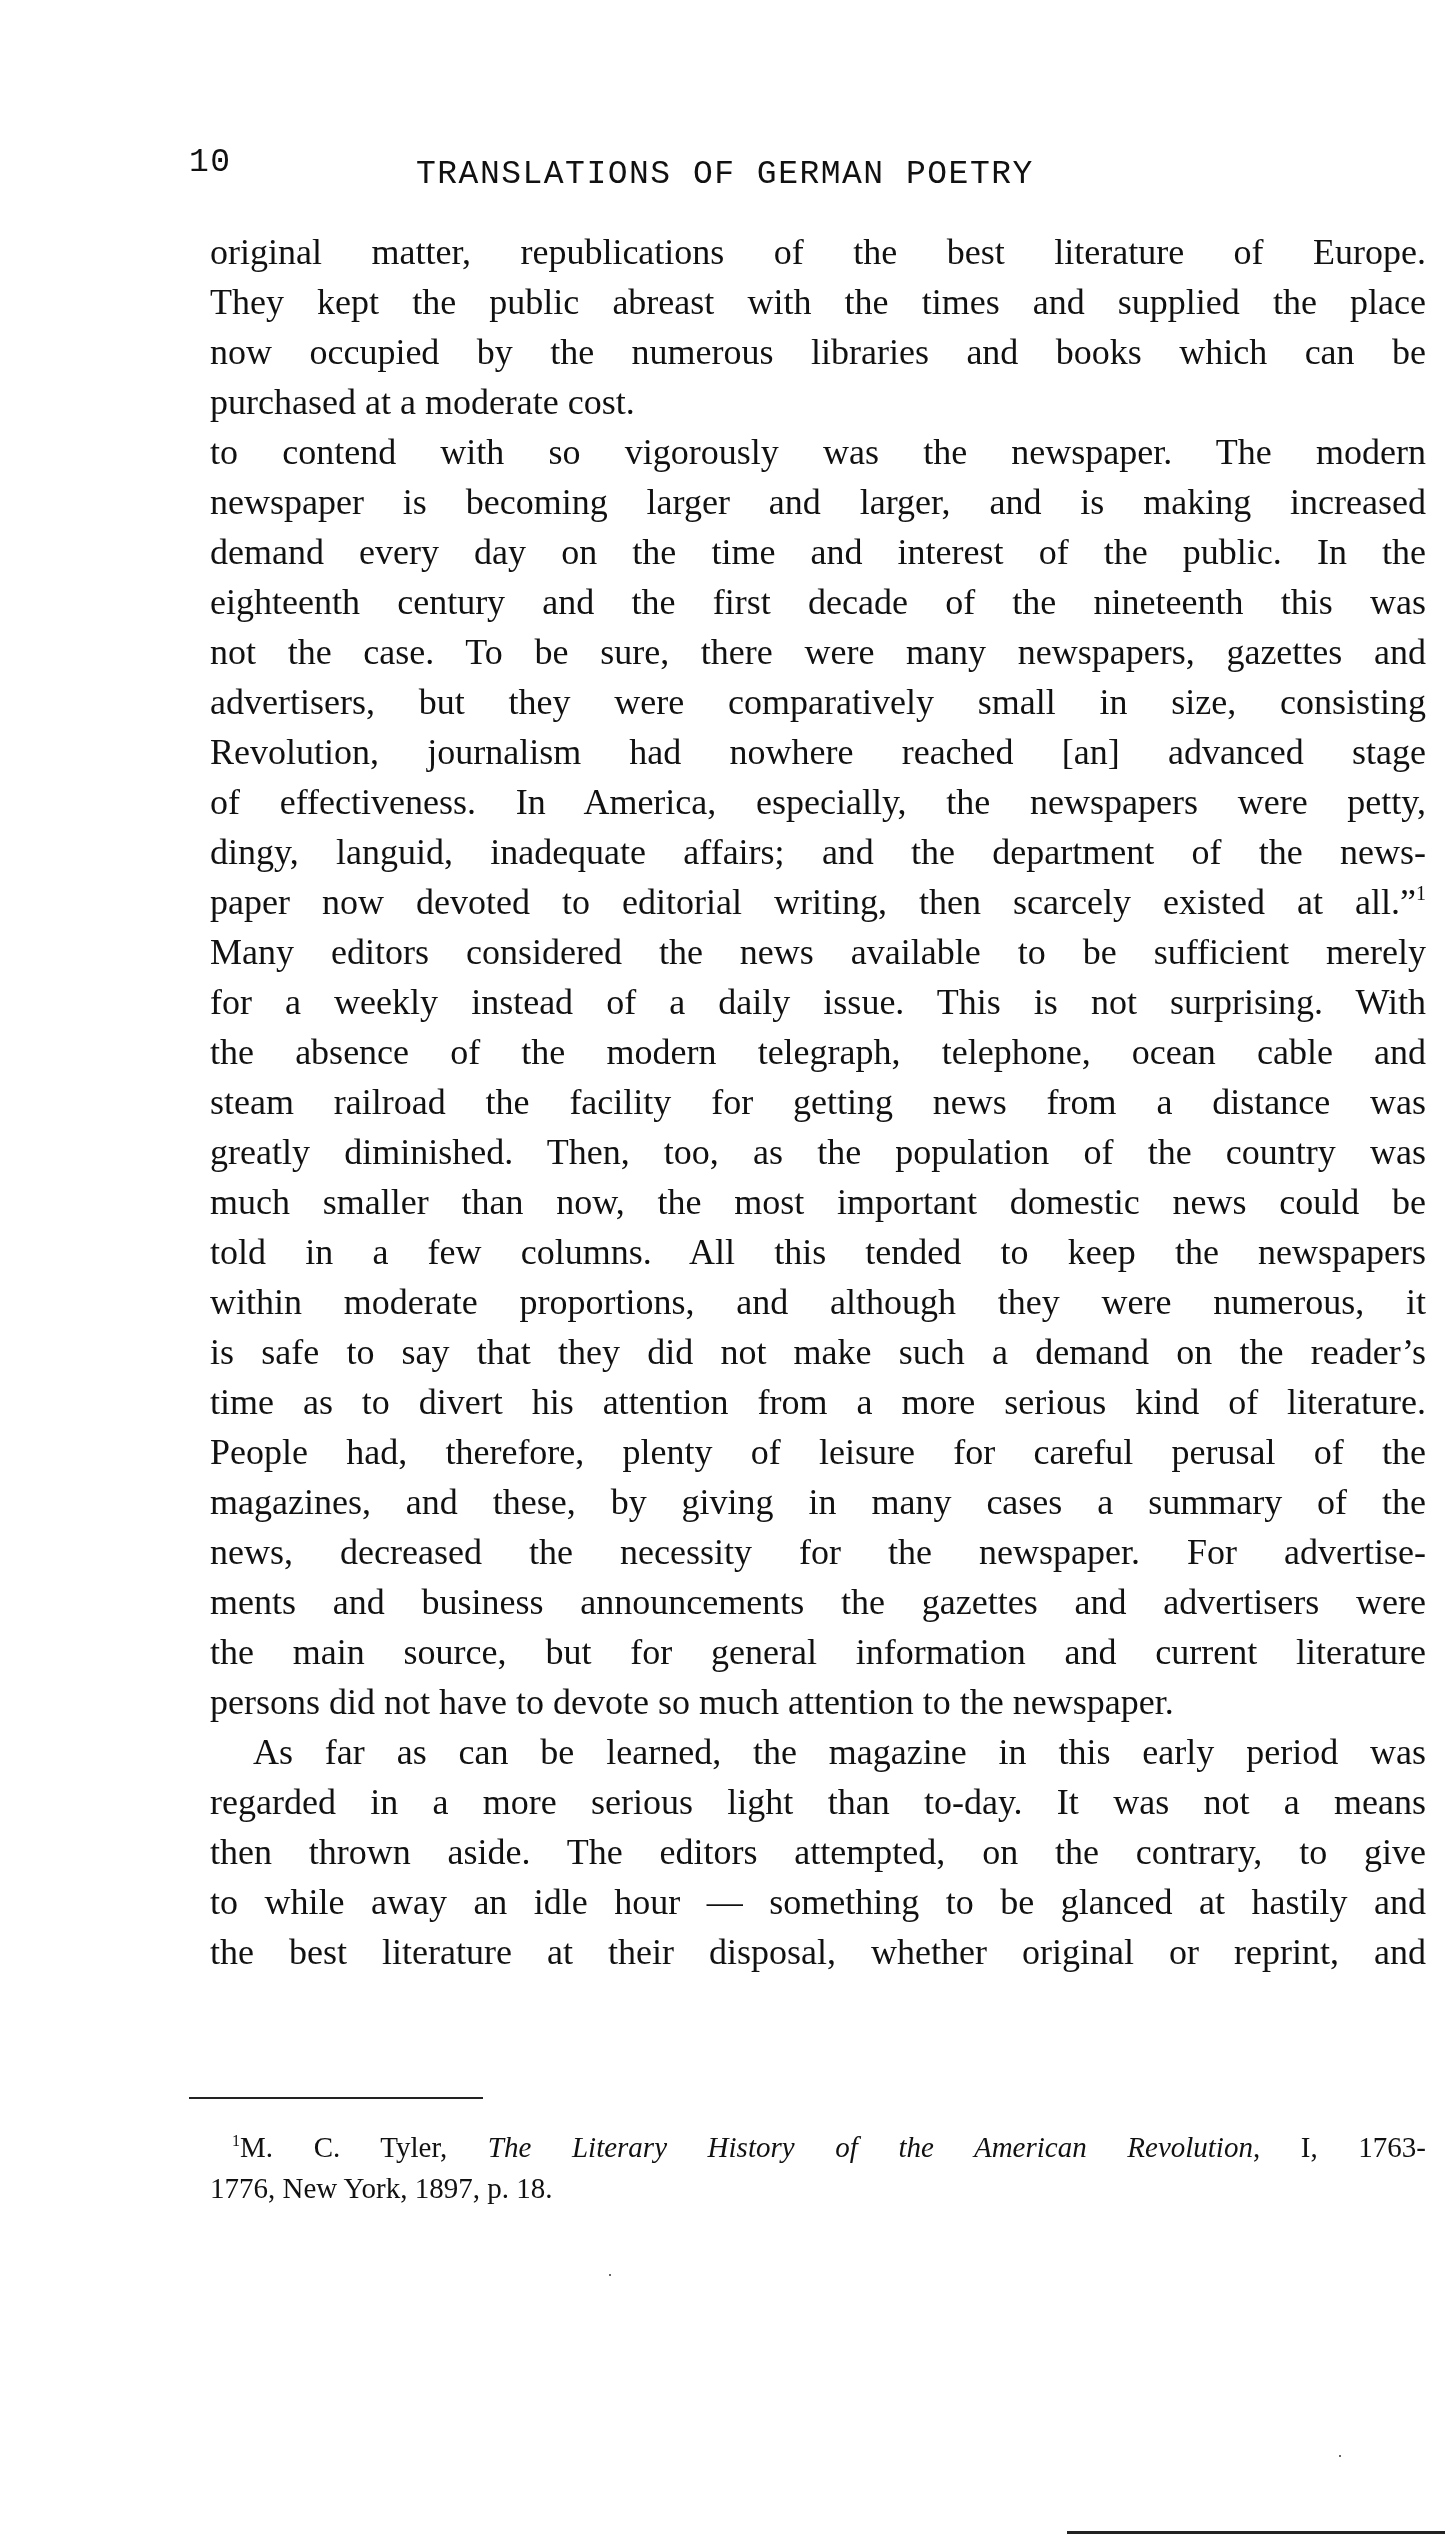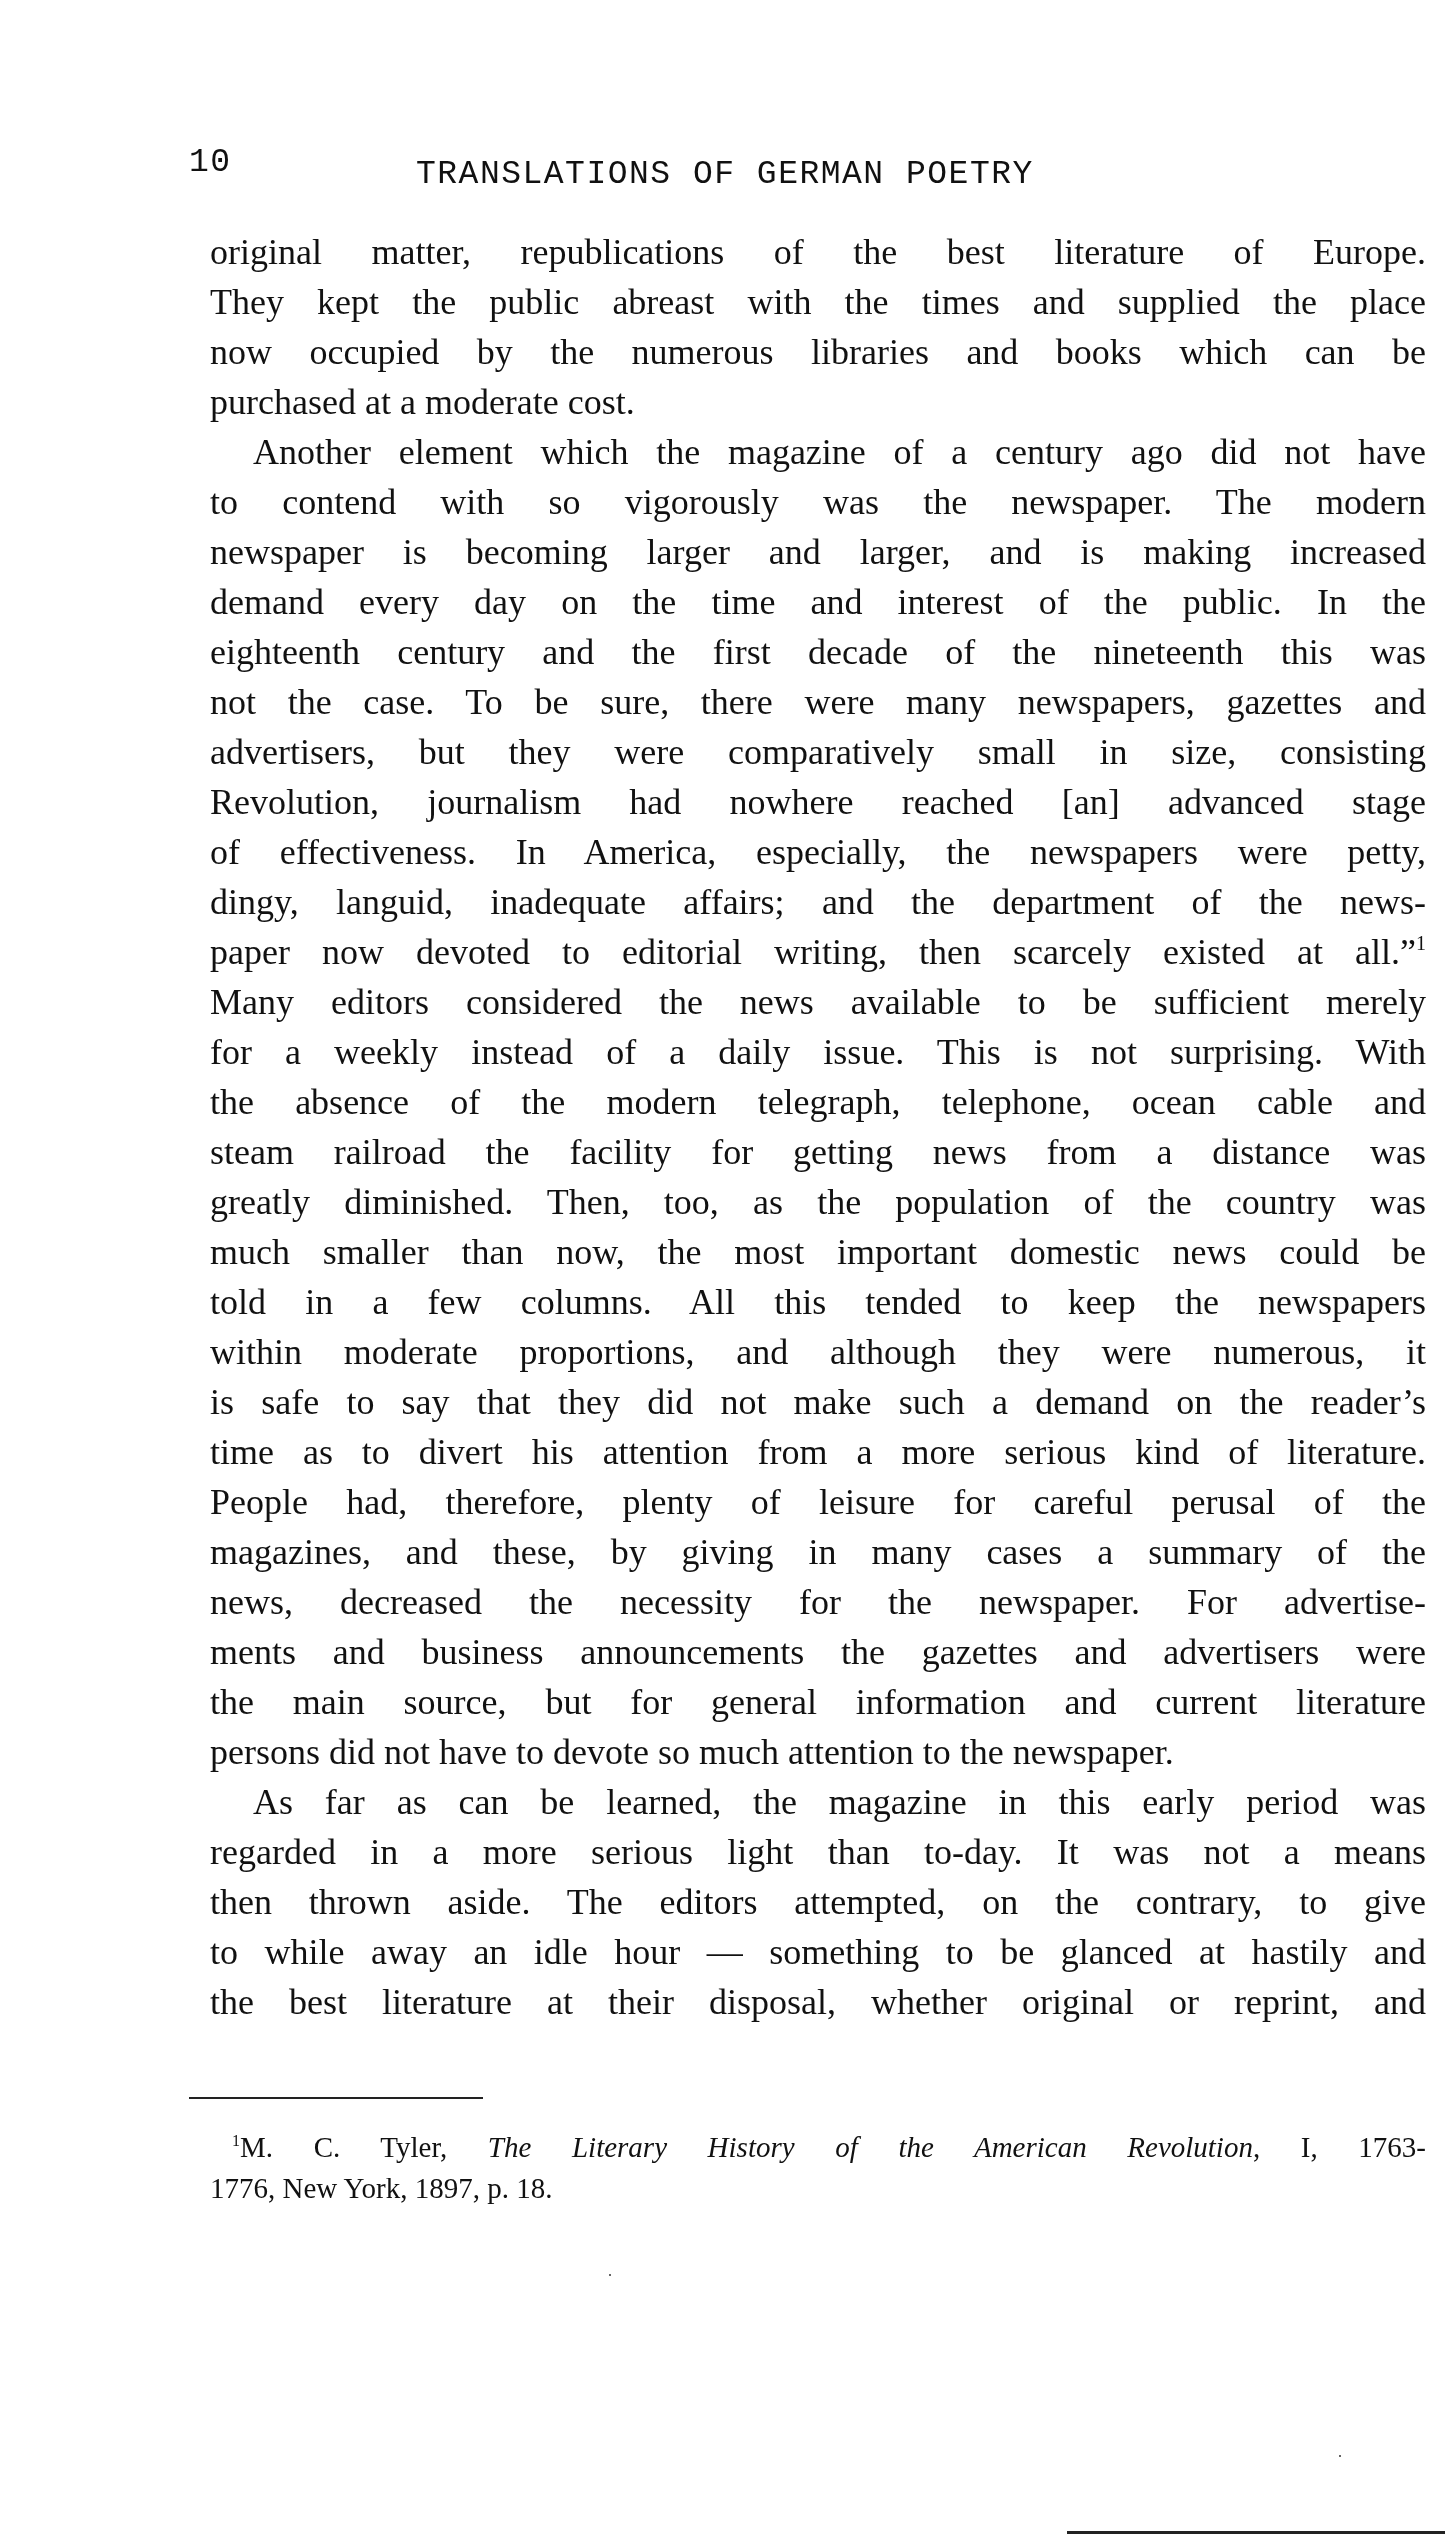--- a/index.html
+++ b/index.html
@@ -29,21 +29,20 @@
   <div class="header">
     <span class="pno">10</span>
     <span class="title">TRANSLATIONS OF GERMAN POETRY</span>
   </div>
 
   <div class="body">
     <span class="line">original matter, republications of the best literature of Europe.</span>
     <span class="line">They kept the public abreast with the times and supplied the place</span>
     <span class="line">now occupied by the numerous libraries and books which can be</span>
     <span class="line last">purchased at a moderate cost.</span>
-    <span class="line indent">Another element which the magazine of a century ago did not have</span>
     <span class="line">to contend with so vigorously was the newspaper. The modern</span>
     <span class="line">newspaper is becoming larger and larger, and is making increased</span>
     <span class="line">demand every day on the time and interest of the public. In the</span>
     <span class="line">eighteenth century and the first decade of the nineteenth this was</span>
     <span class="line">not the case. To be sure, there were many newspapers, gazettes and</span>
     <span class="line">advertisers, but they were comparatively small in size, consisting</span>
     <span class="line">Revolution, journalism had nowhere reached [an] advanced stage</span>
     <span class="line">of effectiveness. In America, especially, the newspapers were petty,</span>
     <span class="line">dingy, languid, inadequate affairs; and the department of the news-</span>
     <span class="line"><span>paper now devoted to editorial writing, then scarcely existed at all.”</span><sup>1</sup></span>

